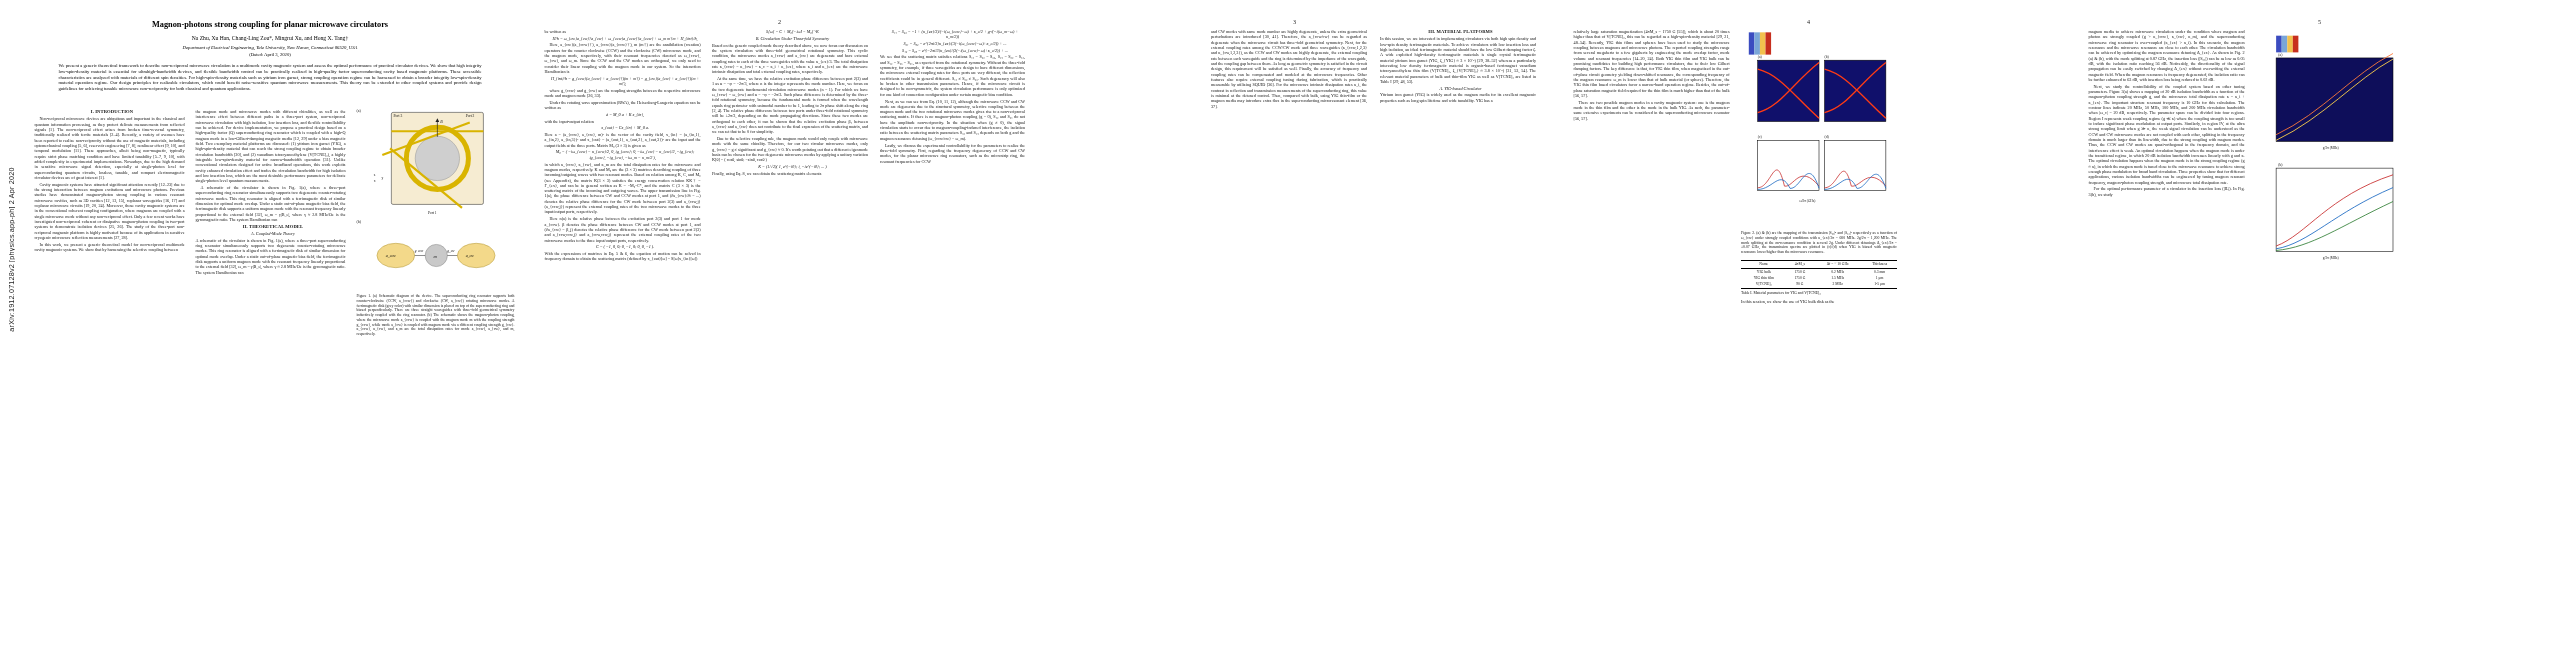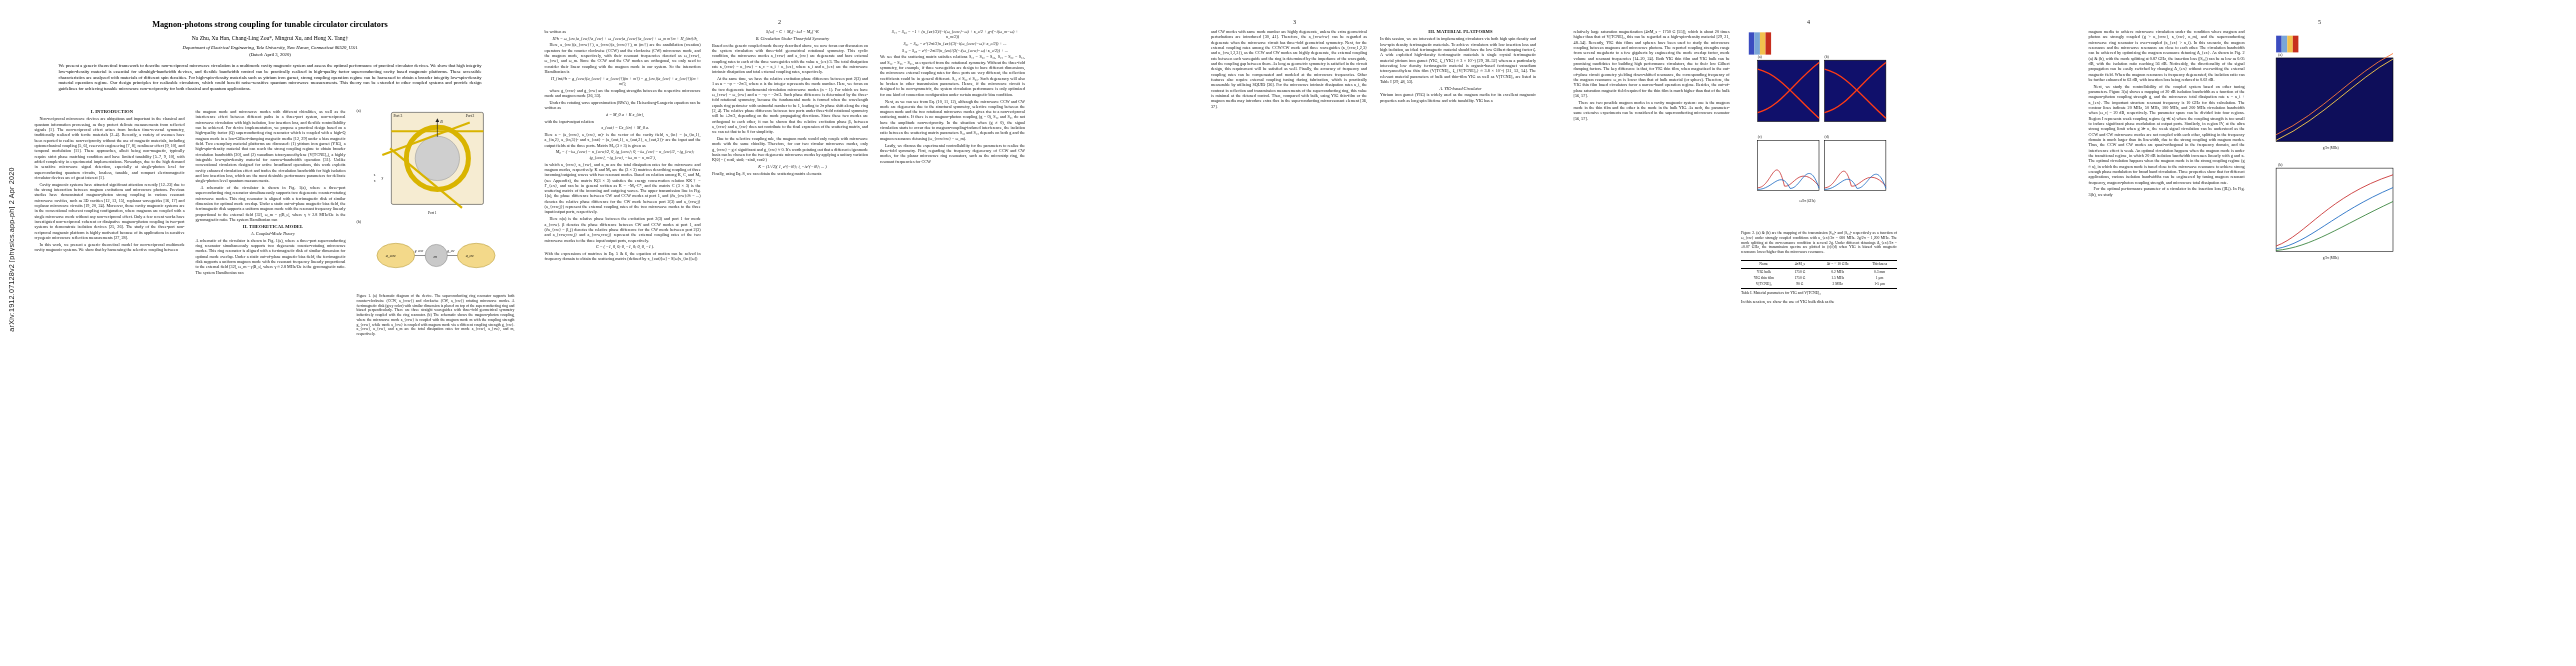--- a/index.html
+++ b/index.html
@@ -32,21 +32,21 @@
 <body>
 
 <div class="sheet">
 
   <div class="arxivbar">
     <span>arXiv:1912.07128v2  [physics.app-ph]  2 Apr 2020</span>
   </div>
 
   <div class="page" style="left:14.5px;width:511px;">
     <div style="position:absolute;left:22px;top:20px;width:467px;">
-      <div class="title">Magnon-photons strong coupling for tunable circulator circulators</div>
+      <div class="title">Magnon-photons strong coupling for planar microwave circulators</div>
       <div class="authors">Na Zhu, Xu Han, Chang-Ling Zou*, Mingrui Xu, and Hong X. Tang†</div>
       <div class="affil">Department of Electrical Engineering, Yale University, New Haven, Connecticut 06520, USA</div>
       <div class="date">(Dated: April 3, 2020)</div>
       <div class="abstract">We present a generic theoretical framework to describe non-reciprocal microwave circulation in a multimode cavity magnonic system and assess the optimal performance of practical circulator devices. We show that high integrity low-spin-density material is essential for ultrahigh-bandwidth devices, and flexible bandwidth control can be practically realized in high-quality factor superconducting cavity based magnonic platforms. These accessible characteristics are analyzed with materials of different spin densities. For high-spin-density materials such as yttrium iron garnet, strong coupling operation regime can be harnessed to obtain a broader integrity low-spin-density material operation regime. Our design principles for realizable circulators, which could benefit noise-sensitive quantum microwave measurements. This theory can be extended to other coupled systems and provide design guidelines for achieving tunable microwave non-reciprocity for both classical and quantum applications.</div>
     </div>
 
     <div class="col" style="left:20px;top:109px;width:150px;">
       <p class="sechead">I.   INTRODUCTION</p>
       <p>Non-reciprocal microwave devices are ubiquitous and important in the classical and quantum information processing, as they protect delicate measurements from reflected signals [1]. The non-reciprocal effect arises from broken time-reversal symmetry, traditionally realized with ferrite materials [2–4]. Recently, a variety of avenues have been reported to realize non-reciprocity without the use of magnetic materials, including optomechanical coupling [5, 6], reservoir engineering [7, 8], nonlinear effect [9, 10], and temporal modulation [11]. These approaches, albeit being non-magnetic, typically require strict phase matching condition and have limited tunability [5–7, 9, 10], with added complexity in experimental implementations. Nowadays, due to the high demand in sensitive microwave signal detection, especially at single-photon level for superconducting quantum circuits, lossless, tunable, and compact electromagnetic circulator devices are of great interest [1].</p>
       <p>Cavity magnonic systems have attracted significant attention recently [12–23] due to the strong interaction between magnon excitations and microwave photons. Previous studies have demonstrated magnon-photon strong coupling in various resonant microwave cavities, such as 3D cavities [12, 13, 15], coplanar waveguides [16, 17] and coplanar microwave circuits [19, 20, 24]. Moreover, those cavity magnonic systems are in the conventional coherent coupling configuration, where magnons are coupled with a single microwave mode without any non-reciprocal effect. Only a few recent works have investigated non-reciprocal coherent or dissipative magnon-photon coupling in two-port systems to demonstrate isolation devices [25, 26]. The study of the three-port non-reciprocal magnonic platform is highly motivated because of its applications in sensitive cryogenic microwave reflection measurements [27, 28].</p>

